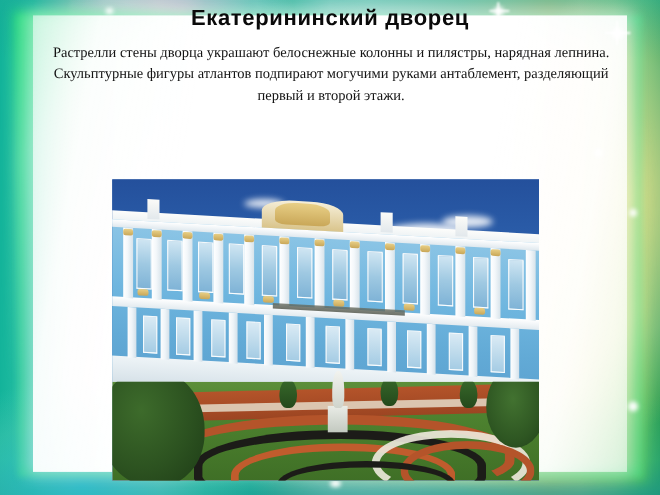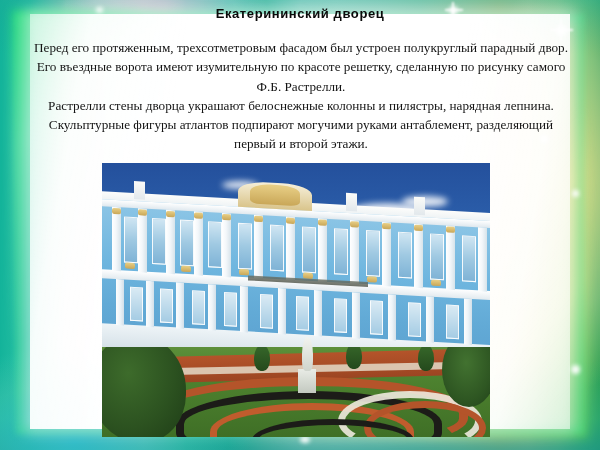--- a/index.html
+++ b/index.html
@@ -101,21 +101,21 @@
 
   
   .sparkle{position:absolute;border-radius:50%;background:rgba(255,255,255,.95);filter:blur(2px);}
   .sp-ray{position:absolute;background:rgba(255,255,255,.85);filter:blur(1.2px);}
 
   
   .title{
     position:absolute;left:0;top:6px;width:600px;
     text-align:center;
     font-family:"Liberation Sans", sans-serif;
-    font-weight:bold;font-size:13px;color:#0a0a0a;
+    font-weight:bold;font-size:20px;color:#0a0a0a;
     letter-spacing:.6px;
   }
   .body-text{
     position:absolute;left:34px;top:38px;width:534px;
     text-align:center;
     font-family:"Liberation Serif", serif;
     font-size:13.2px;line-height:19.3px;color:#141414;
   }
   .body-text p{margin:0;}
   .p-just{text-align:center;}
@@ -246,21 +246,20 @@
 
   <div class="sparkle" style="left:540px;top:135px;width:8px;height:8px;"></div>
   <div class="sparkle" style="left:572px;top:190px;width:7px;height:7px;"></div>
   <div class="sparkle" style="left:571px;top:365px;width:9px;height:9px;"></div>
   <div class="sparkle" style="left:300px;top:436px;width:10px;height:7px;"></div>
   <div class="sparkle" style="left:96px;top:7px;width:7px;height:6px;"></div>
 
   <div class="title">Екатерининский дворец</div>
 
   <div class="body-text">
-    <p class="p-just">Перед его протяженным, трехсотметровым фасадом был устроен полукруглый парадный двор. Его въездные ворота имеют изумительную по красоте решетку, сделанную по рисунку самого Ф.Б. Растрелли.</p>
     <p class="p-just">Растрелли стены дворца украшают белоснежные колонны и пилястры, нарядная лепнина. Скульптурные фигуры атлантов подпирают могучими руками антаблемент, разделяющий первый и второй этажи.</p>
   </div>
 
   <div class="photo">
     <div class="sky"></div>
 
     <div class="cloud" style="left:250px;top:40px;width:70px;height:14px;"></div>
     <div class="cloud" style="left:300px;top:33px;width:46px;height:11px;"></div>
     <div class="cloud" style="left:215px;top:58px;width:44px;height:9px;"></div>
     <div class="cloud" style="left:330px;top:66px;width:56px;height:10px;"></div>

